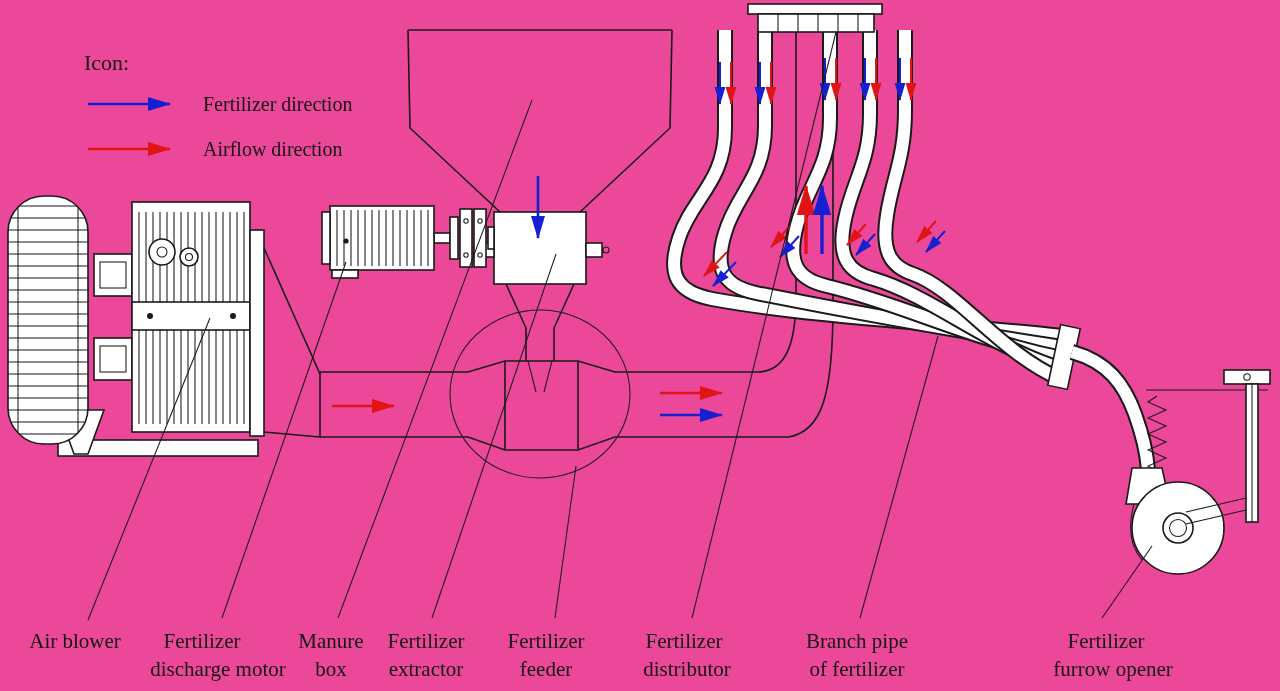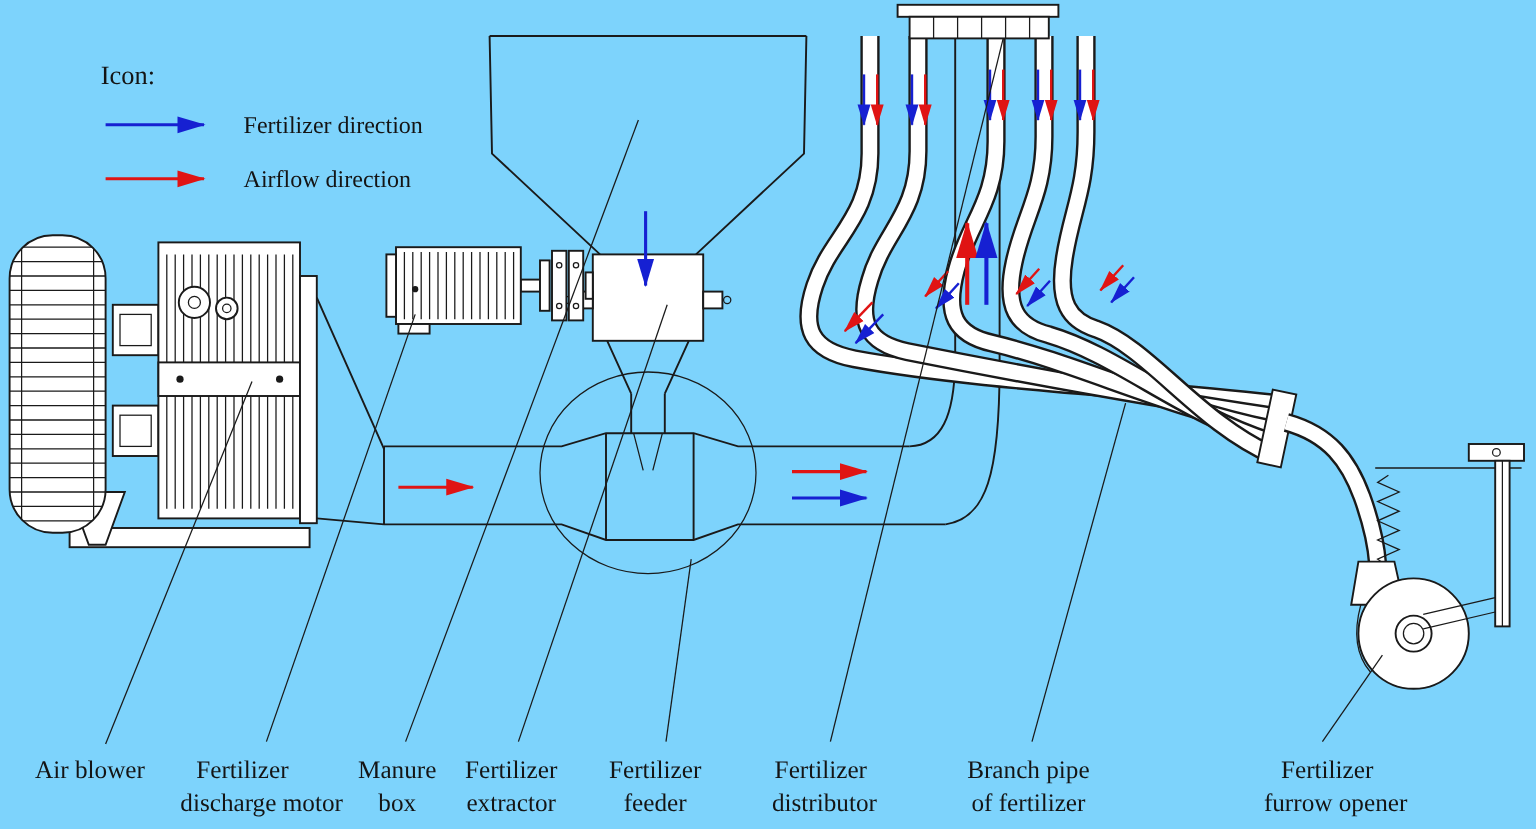--- a/index.html
+++ b/index.html
@@ -1,17 +1,17 @@
 <!DOCTYPE html>
 <html style="--fertilizer: #1620d2; --airflow: #e01414; --line: #1a1a1a;"><head>
 <meta charset="utf-8">
 <style>
   :root{ --fertilizer:#1620d2; --airflow:#e01414; --line:#1a1a1a; }
   html,body{margin:0;padding:0;background:#fff;}
-  .stage{position:relative;width:1280px;height:691px;background:#7dd3fc;overflow:hidden;
+  .stage{position:relative;width:1280px;height:691px;background:#ec4899;overflow:hidden;
          font-family:"Liberation Serif",serif;}
   svg{display:block;}
   .ln{stroke:var(--line);stroke-width:1.6;fill:none;}
   .thin{stroke:var(--line);stroke-width:1.05;fill:none;}
   .wfill{fill:#fff;stroke:var(--line);stroke-width:1.6;}
   .solid{fill:var(--line);stroke:none;}
   .tube{stroke:var(--line);stroke-width:16;fill:none;}
   .core{stroke:#fff;stroke-width:12;fill:none;}
   .arrF{stroke:var(--fertilizer);fill:none;}
   .arrA{stroke:var(--airflow);fill:none;}

